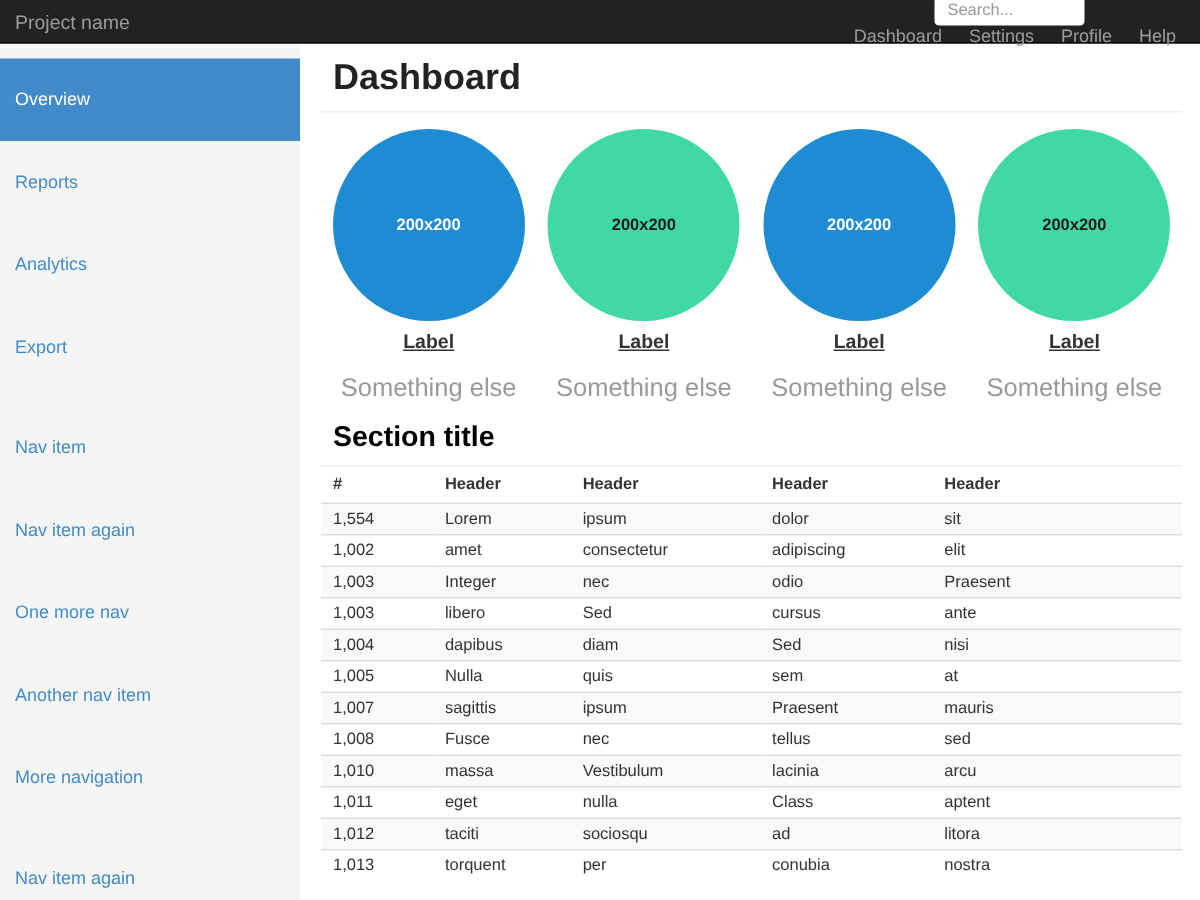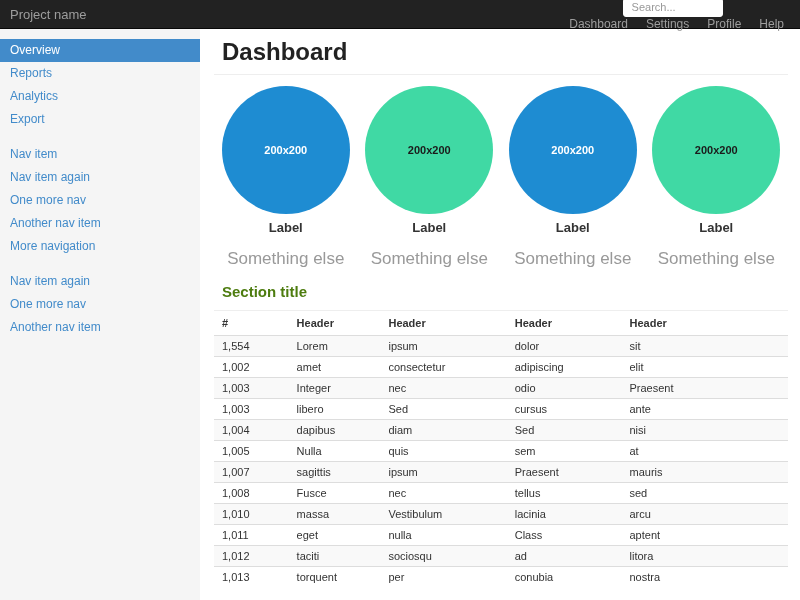--- a/index.html
+++ b/index.html
@@ -14,38 +14,38 @@
   .search { width:100px; height:19px; border:1px solid #fff; border-radius:3px;
             font-size:11px; padding:0 8px; margin-right:8px; outline:none;
             font-family:"Liberation Sans", sans-serif; }
   .search::placeholder { color:#999; }
   .nav-link { color:#9d9d9d; font-size:12px; padding:0 9px; text-decoration:none; cursor:pointer; }
 
   
   .sidebar { position:absolute; top:29px; left:0; bottom:0; width:200px;
              background:#f5f5f5; padding-top:10px; }
   .nav-group { list-style:none; margin-bottom:12px; }
-  .nav-item { display:block; padding:4px 10px; font-size:12px; line-height:15px;
+  .nav-item { display:block; padding:20px 10px; font-size:12px; line-height:15px;
               color:#428bca; cursor:pointer; }
   .nav-item.active { background:#428bca; color:#fff; }
 
   
   .main { position:absolute; top:29px; left:214px; width:574px; }
   .page-title { font-size:24px; font-weight:bold; color:#222; margin-top:9px;
                 padding:0 0 8px 8px; border-bottom:1px solid #eee; }
 
   .cards { display:flex; margin-top:11px; }
   .card { width:25%; text-align:center; }
   .circle { width:128px; height:128px; border-radius:50%; margin:0 auto;
             display:flex; align-items:center; justify-content:center;
             font-size:11px; font-weight:bold; }
-  .card-label { font-size:13px; font-weight:bold; color:#333; margin-top:6px; line-height:15px; }
+  .card-label { font-size:13px; font-weight:bold; color:#333; margin-top:6px; line-height:15px;text-decoration:underline; }
   .card-sub { font-size:17px; color:#999; margin-top:17px; line-height:13px; }
 
-  .section-title { font-size:15px; font-weight:bold; color:#4d7c0f; margin-top:16px;
+  .section-title { font-size:19px; font-weight:bold; color:#000000; margin-top:16px;
                    line-height:21px; padding:0 0 8px 8px; border-bottom:1px solid #eee; }
 
   table { width:100%; border-collapse:collapse; font-size:11px; color:#333; table-layout:fixed; }
   th { text-align:left; font-weight:bold; padding:6px 8px; line-height:12px;
        border-bottom:1px solid #ddd; }
   td { padding:4px 8px; line-height:12px; border-top:1px solid #ddd; }
   tbody tr:nth-child(odd) { background:#f9f9f9; }
   col.c1 { width:13%; } col.c2 { width:16%; } col.c3 { width:22%; }
   col.c4 { width:20%; } col.c5 { width:29%; }
 </style>

